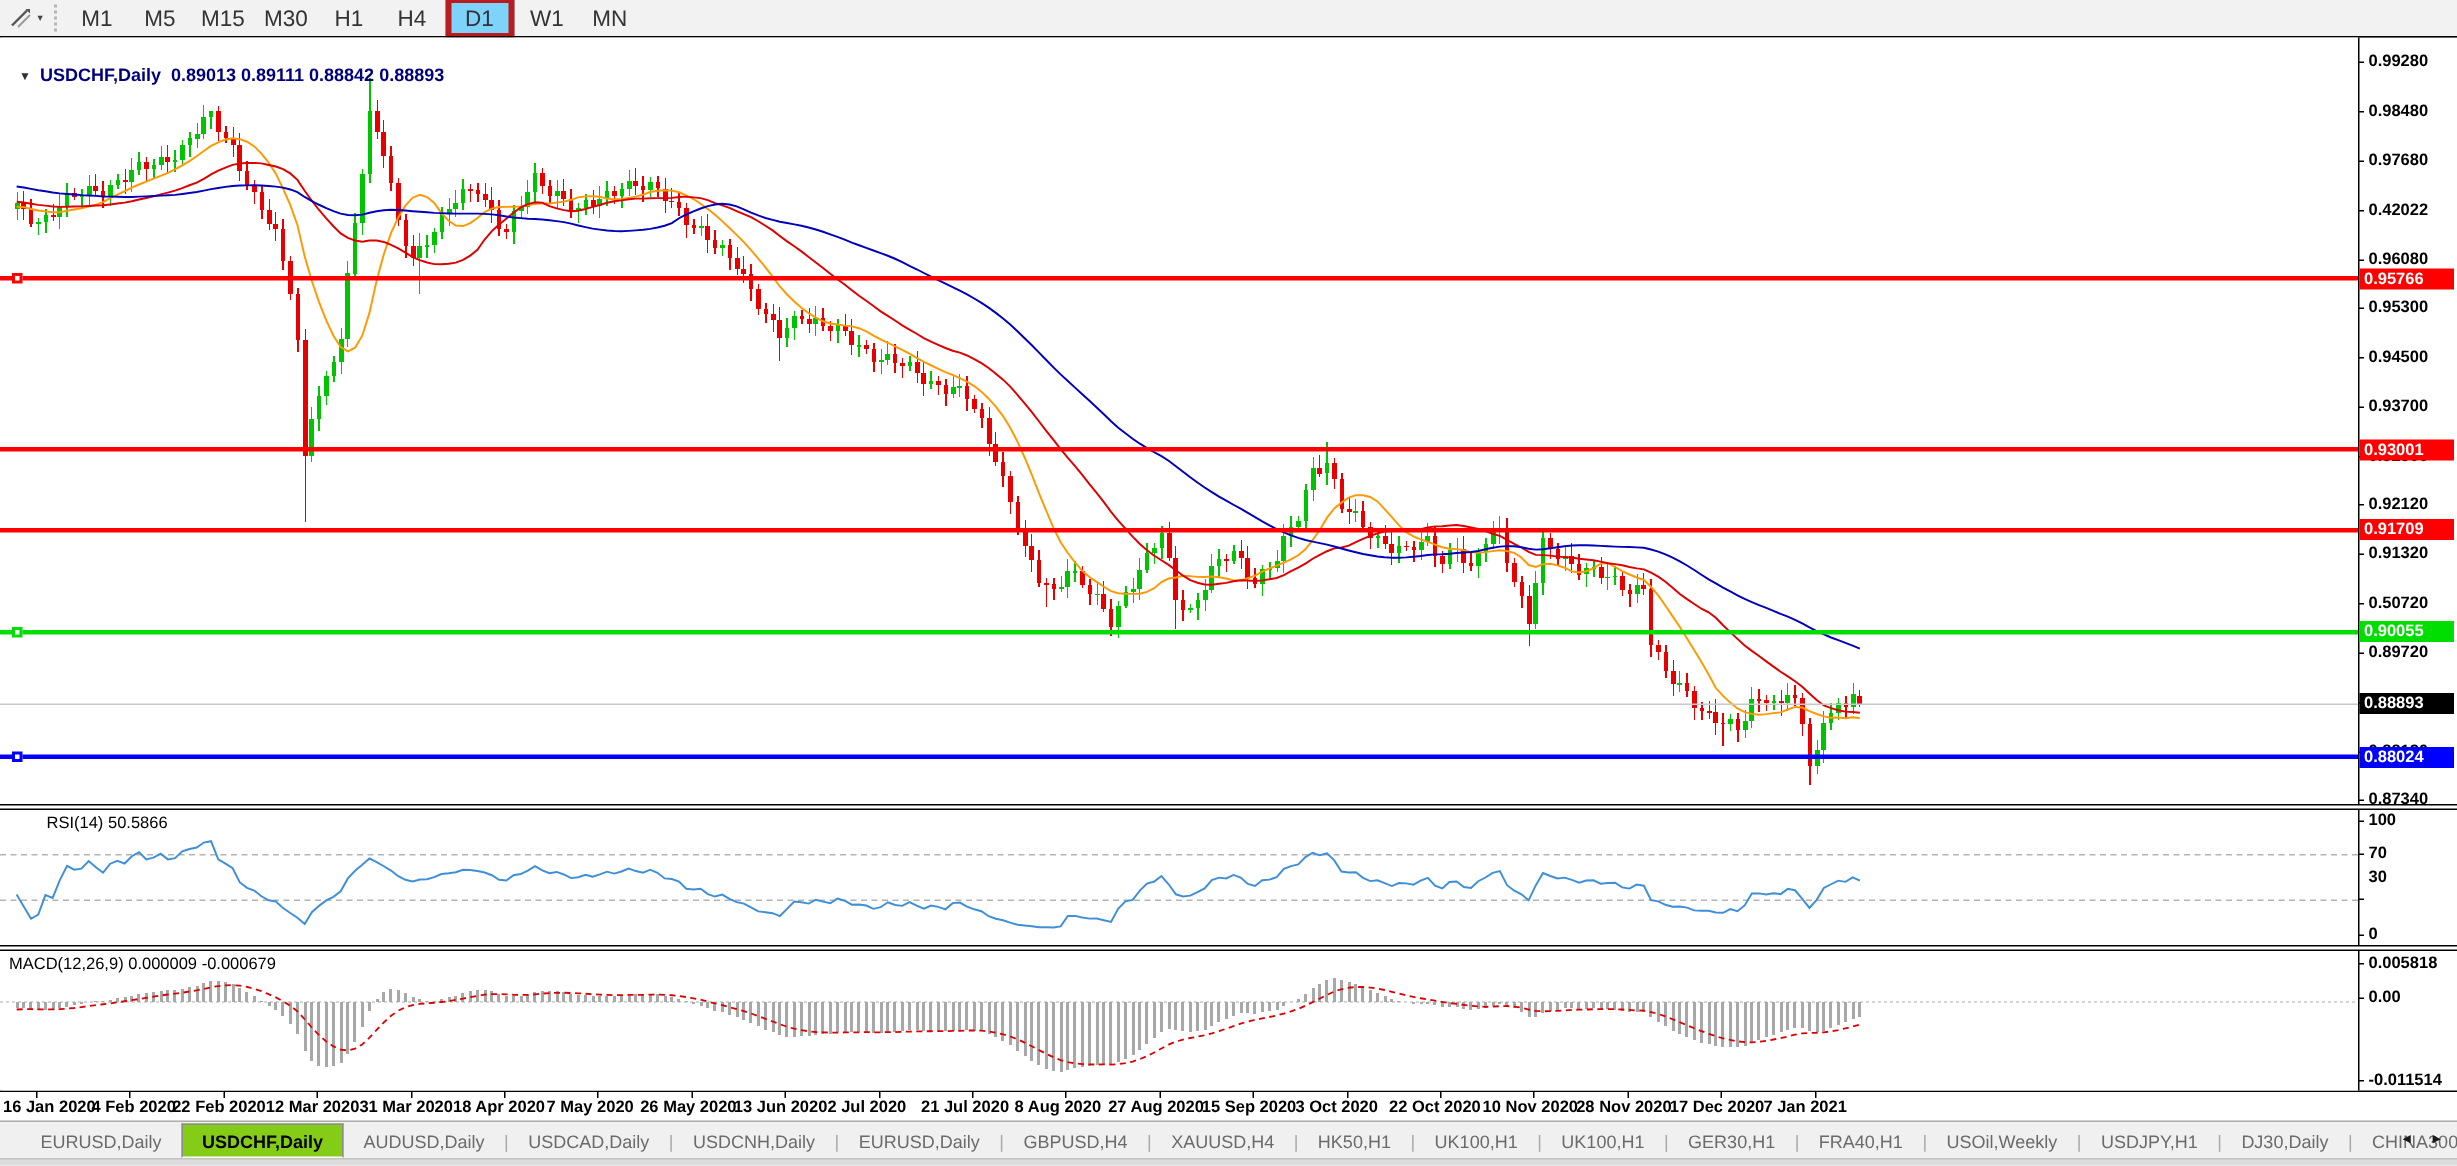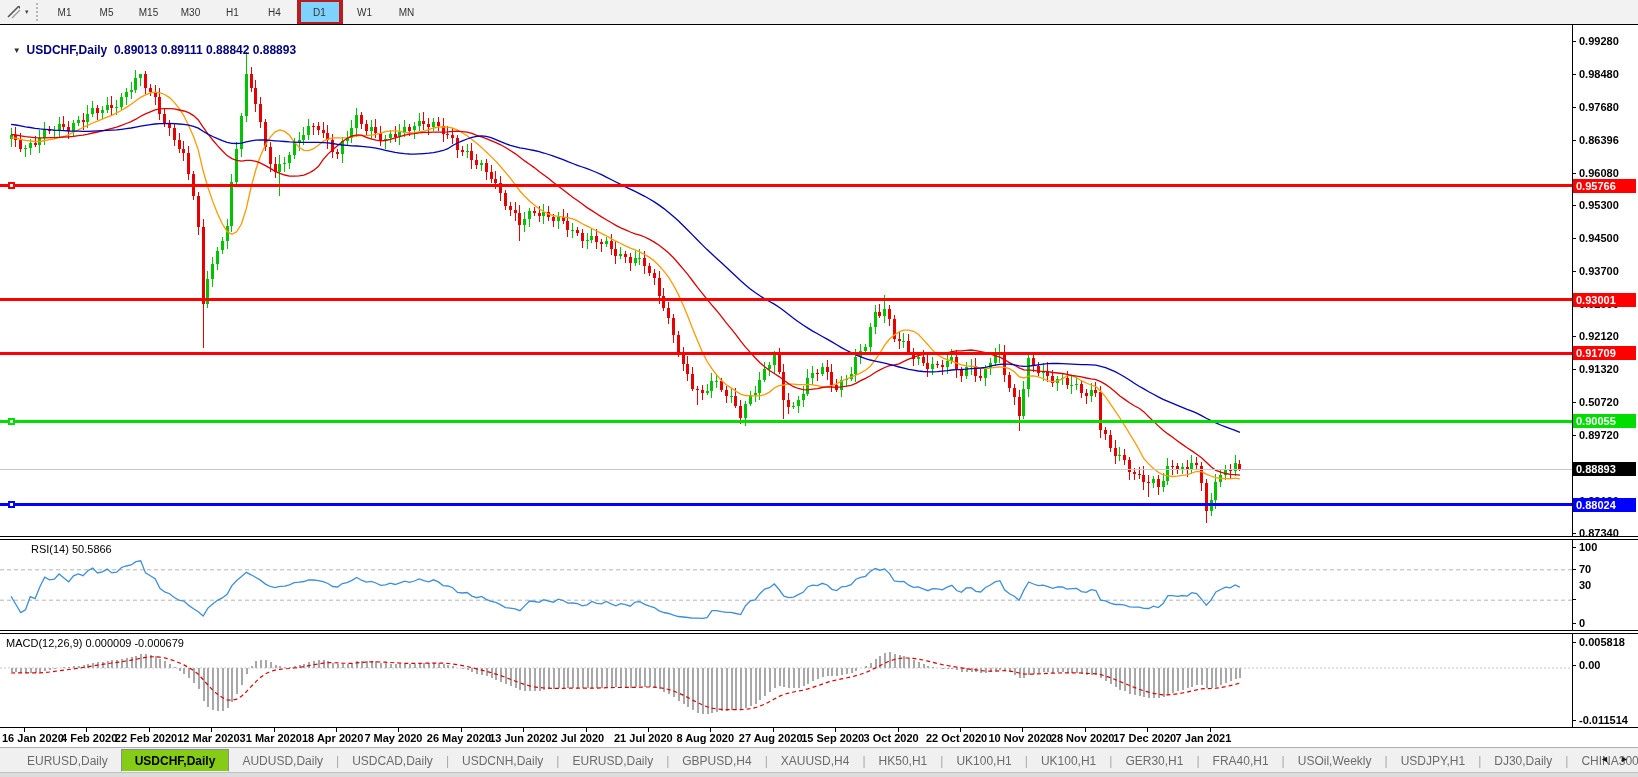--- a/index.html
+++ b/index.html
@@ -4,21 +4,21 @@
 <style>
   html,body{margin:0;padding:0;width:1638px;height:777px;overflow:hidden;background:#fff;
     font-family:"Liberation Sans",sans-serif;-webkit-font-smoothing:antialiased;position:relative;}
   .abs{position:absolute;}
   
   #toolbar{left:0;top:0;width:1638px;height:24px;background:#f2f2f2;border-bottom:1px solid #9a9a9a;
     display:flex;align-items:center;}
   .tb-icon-btn{display:flex;align-items:center;height:20px;padding:0 3px;margin-left:3px;cursor:pointer;}
   .tb-grip{height:18px;margin:0 6px 0 4px;border-left:2px dotted #b5b5b5;}
   .tb-btn{height:20px;min-width:30px;margin:0 1px;display:flex;align-items:center;justify-content:center;
-    font-size:10px;color:#333;padding:0 4px;border:1px solid transparent;cursor:pointer;}
+    font-size:15px;color:#333;padding:0 4px;border:1px solid transparent;cursor:pointer;}
   .tb-btn.active{background:#7dd3fc;border:4px solid #b91c1c;}
   .caret{font-size:7px;color:#444;margin-left:3px;}
   
   .frameline{background:#000;}
   .pane{left:0;background:#fff;}
   .axis-tick{width:4px;height:1px;background:#000;left:1572px;}
   .axis-lbl{left:1579px;width:58px;font-size:11px;font-weight:700;color:#000;line-height:12px;}
   .badge{left:1573px;width:63px;height:14px;font-size:11px;font-weight:700;color:#fff;line-height:14px;
     text-align:left;padding-left:3px;box-sizing:border-box;}
   .lvl-line{left:0;width:1572px;}
@@ -879,21 +879,21 @@
 <div class="abs ind-lbl" style="left:6px;top:637px;"><span>MACD(12,26,9)</span> <span>0.000009 -0.000679</span></div>
 
 <div id="overlays">
     <div class="abs axis-tick" style="top: 41px;"></div>
     <div class="abs axis-lbl" style="top: 35px;">0.99280</div>
     <div class="abs axis-tick" style="top: 73.968px;"></div>
     <div class="abs axis-lbl" style="top: 67.968px;">0.98480</div>
     <div class="abs axis-tick" style="top: 106.936px;"></div>
     <div class="abs axis-lbl" style="top: 100.936px;">0.97680</div>
     <div class="abs axis-tick" style="top: 139.904px;"></div>
-    <div class="abs axis-lbl" style="top: 133.904px;">0.86396</div>
+    <div class="abs axis-lbl" style="top: 133.904px;">0.42022</div>
     <div class="abs axis-tick" style="top: 172.872px;"></div>
     <div class="abs axis-lbl" style="top: 166.872px;">0.96080</div>
     <div class="abs axis-tick" style="top: 205.016px;"></div>
     <div class="abs axis-lbl" style="top: 199.016px;">0.95300</div>
     <div class="abs axis-tick" style="top: 237.984px;"></div>
     <div class="abs axis-lbl" style="top: 231.984px;">0.94500</div>
     <div class="abs axis-tick" style="top: 270.952px;"></div>
     <div class="abs axis-lbl" style="top: 264.952px;">0.93700</div>
     <div class="abs axis-tick" style="top: 303.92px;"></div>
     <div class="abs axis-lbl" style="top: 297.92px;">0.92900</div>

